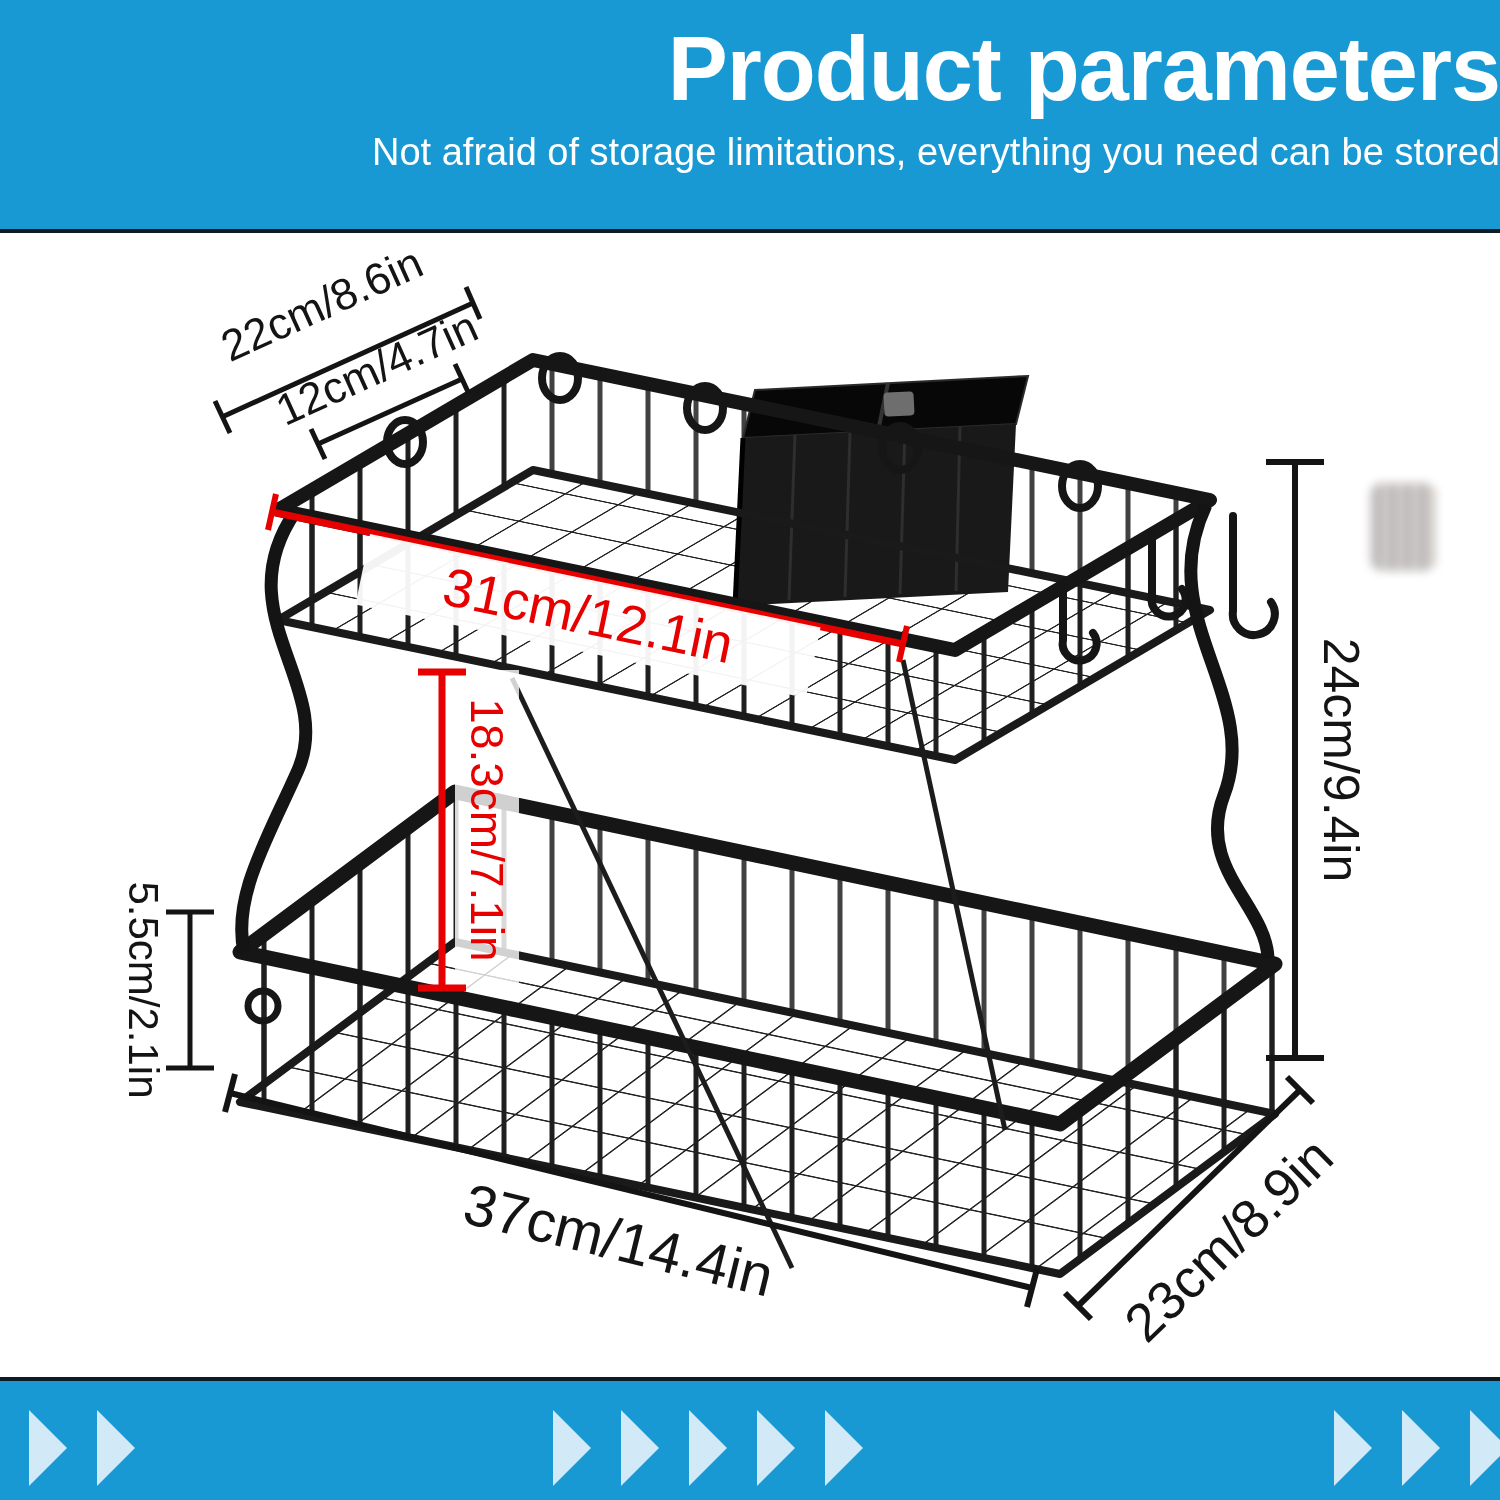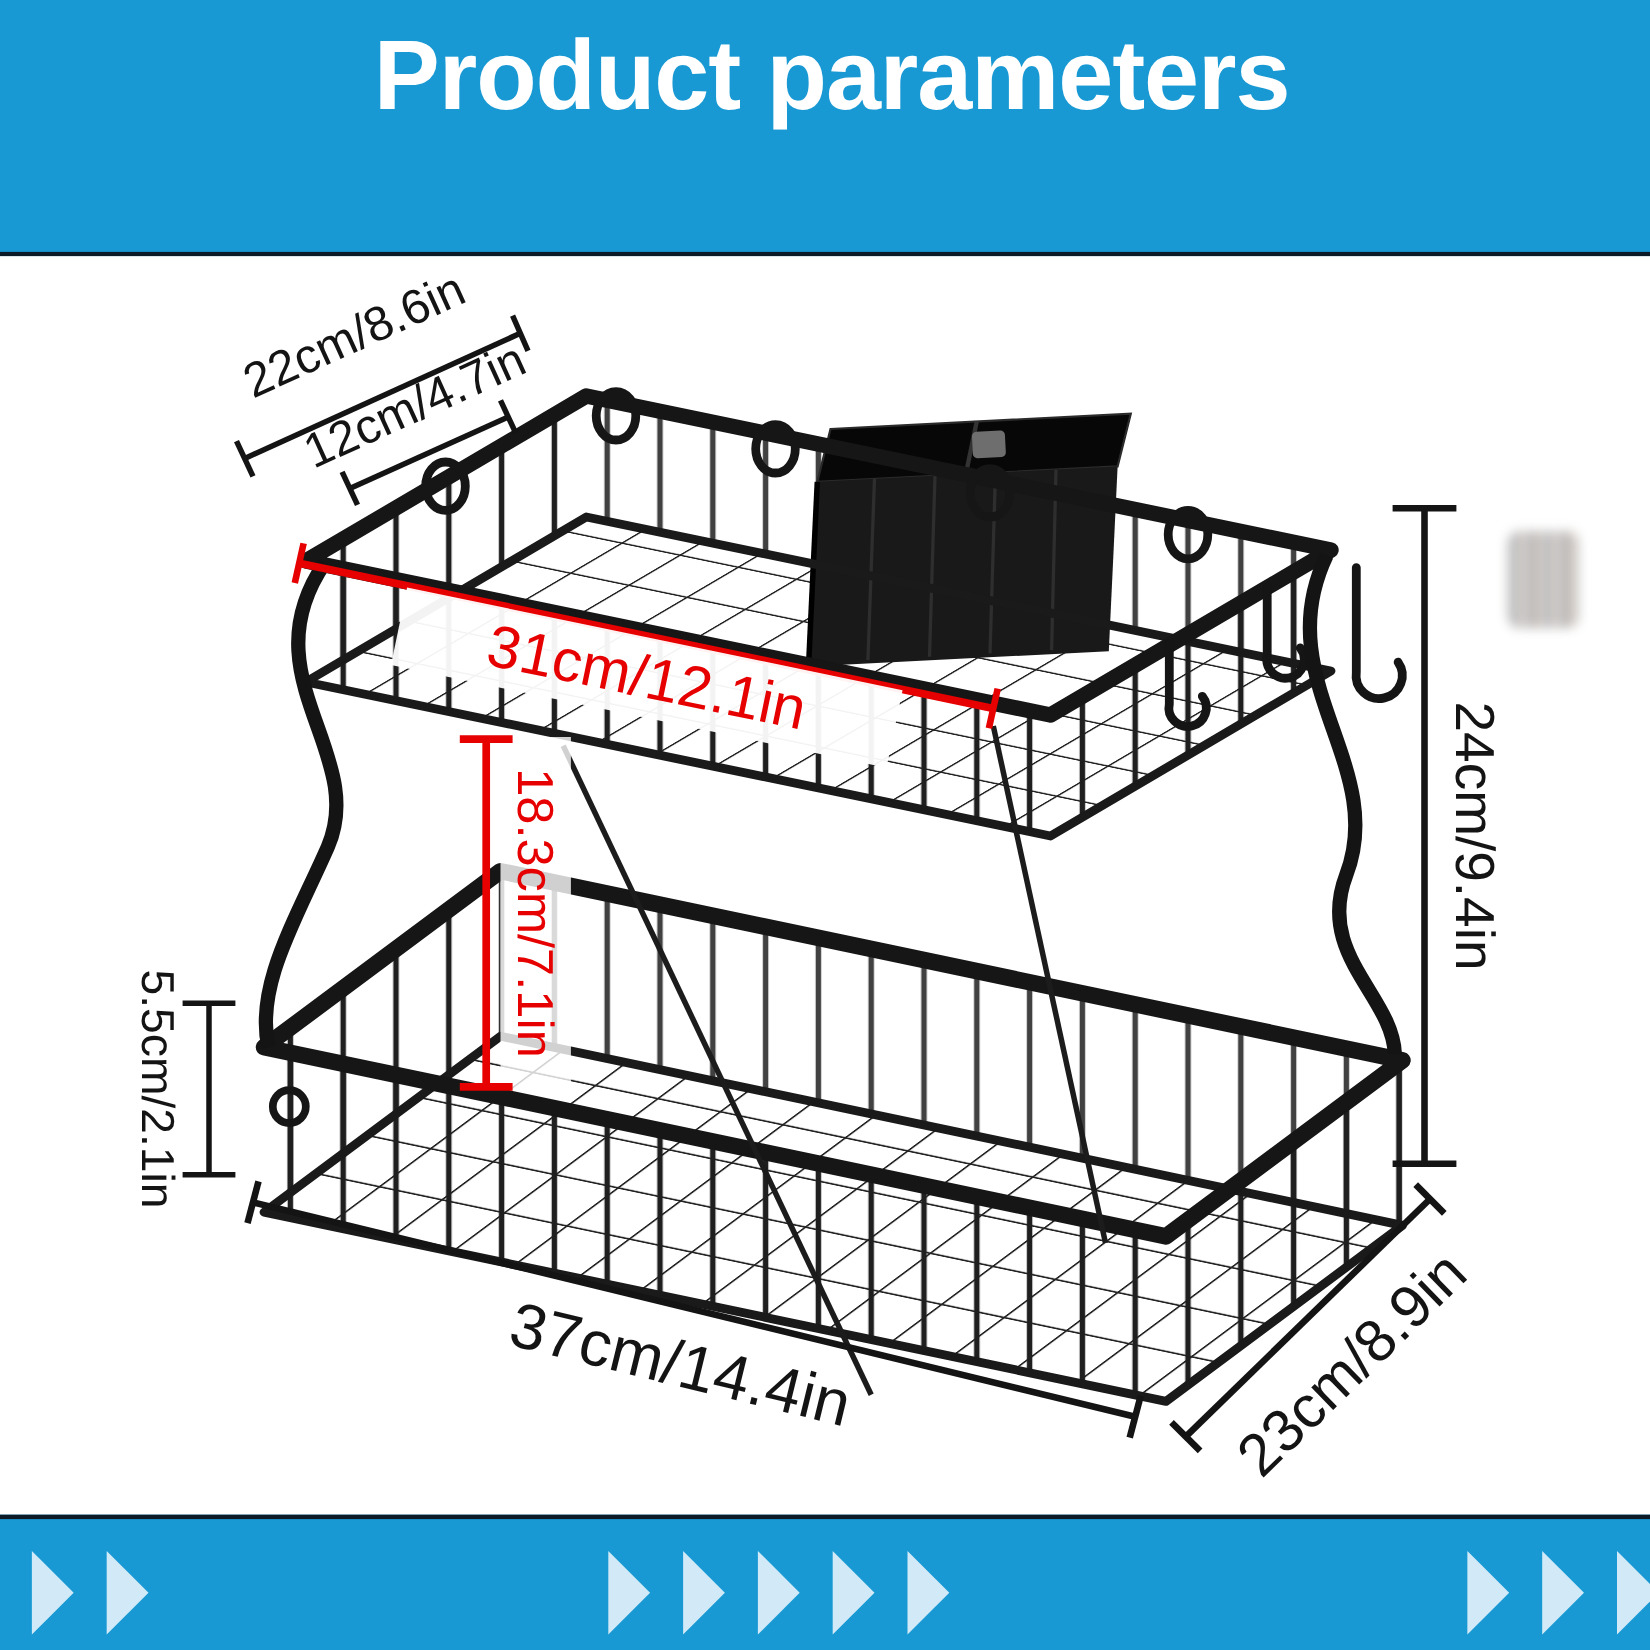--- a/index.html
+++ b/index.html
@@ -3,21 +3,21 @@
 <meta charset="utf-8">
 <style>
   html,body{margin:0;padding:0;}
   body{
     width:1500px;height:1500px;overflow:hidden;position:relative;
     background:#ffffff;font-family:"Liberation Sans", sans-serif;
   }
   .banner{background:#1899d4;}
   .banner-top{
     height:229px;border-bottom:4px solid #0d1b26;
-    text-align:center;color:#ffffff;padding-left:12px;
+    text-align:right;color:#ffffff;padding-left:12px;
   }
   .banner-top h1{
     margin:0;padding-top:22px;font-size:90px;font-weight:bold;
     letter-spacing:-1px;line-height:1.05;
   }
   .banner-top p{
     margin:14px 0 0 0;font-size:38px;font-weight:400;letter-spacing:0px;
   }
   .stage{
     position:relative;width:1500px;height:1144px;background:#ffffff;
@@ -42,20 +42,21 @@
     border-left:38px solid #d2eaf7;
   }
   .dim-text{fill:#141414;font-family:"Liberation Sans",sans-serif;}
   .dim-red{fill:#e60000;font-family:"Liberation Sans",sans-serif;}
 </style>
 </head>
 <body>
 
 <header class="banner banner-top">
   <h1>Product parameters</h1>
+  <p>Not afraid of storage limitations, everything you need can be stored</p>
 </header>
 
 <div class="stage">
   <svg width="1500" height="1144" viewBox="0 233 1500 1144">
     <defs>
       <pattern id="vwires" width="48" height="600" patternUnits="userSpaceOnUse">
         <line x1="24" y1="0" x2="24" y2="600" stroke="#1f1f1f" stroke-width="5"></line>
       </pattern>
       <pattern id="gridTop" width="54" height="54" patternUnits="userSpaceOnUse" patternTransform="matrix(0.979,0.203,0.862,-0.507,278,620)">
         <path d="M 0 0 L 54 0 M 0 0 L 0 54" stroke="#242424" stroke-width="4" fill="none"></path>

